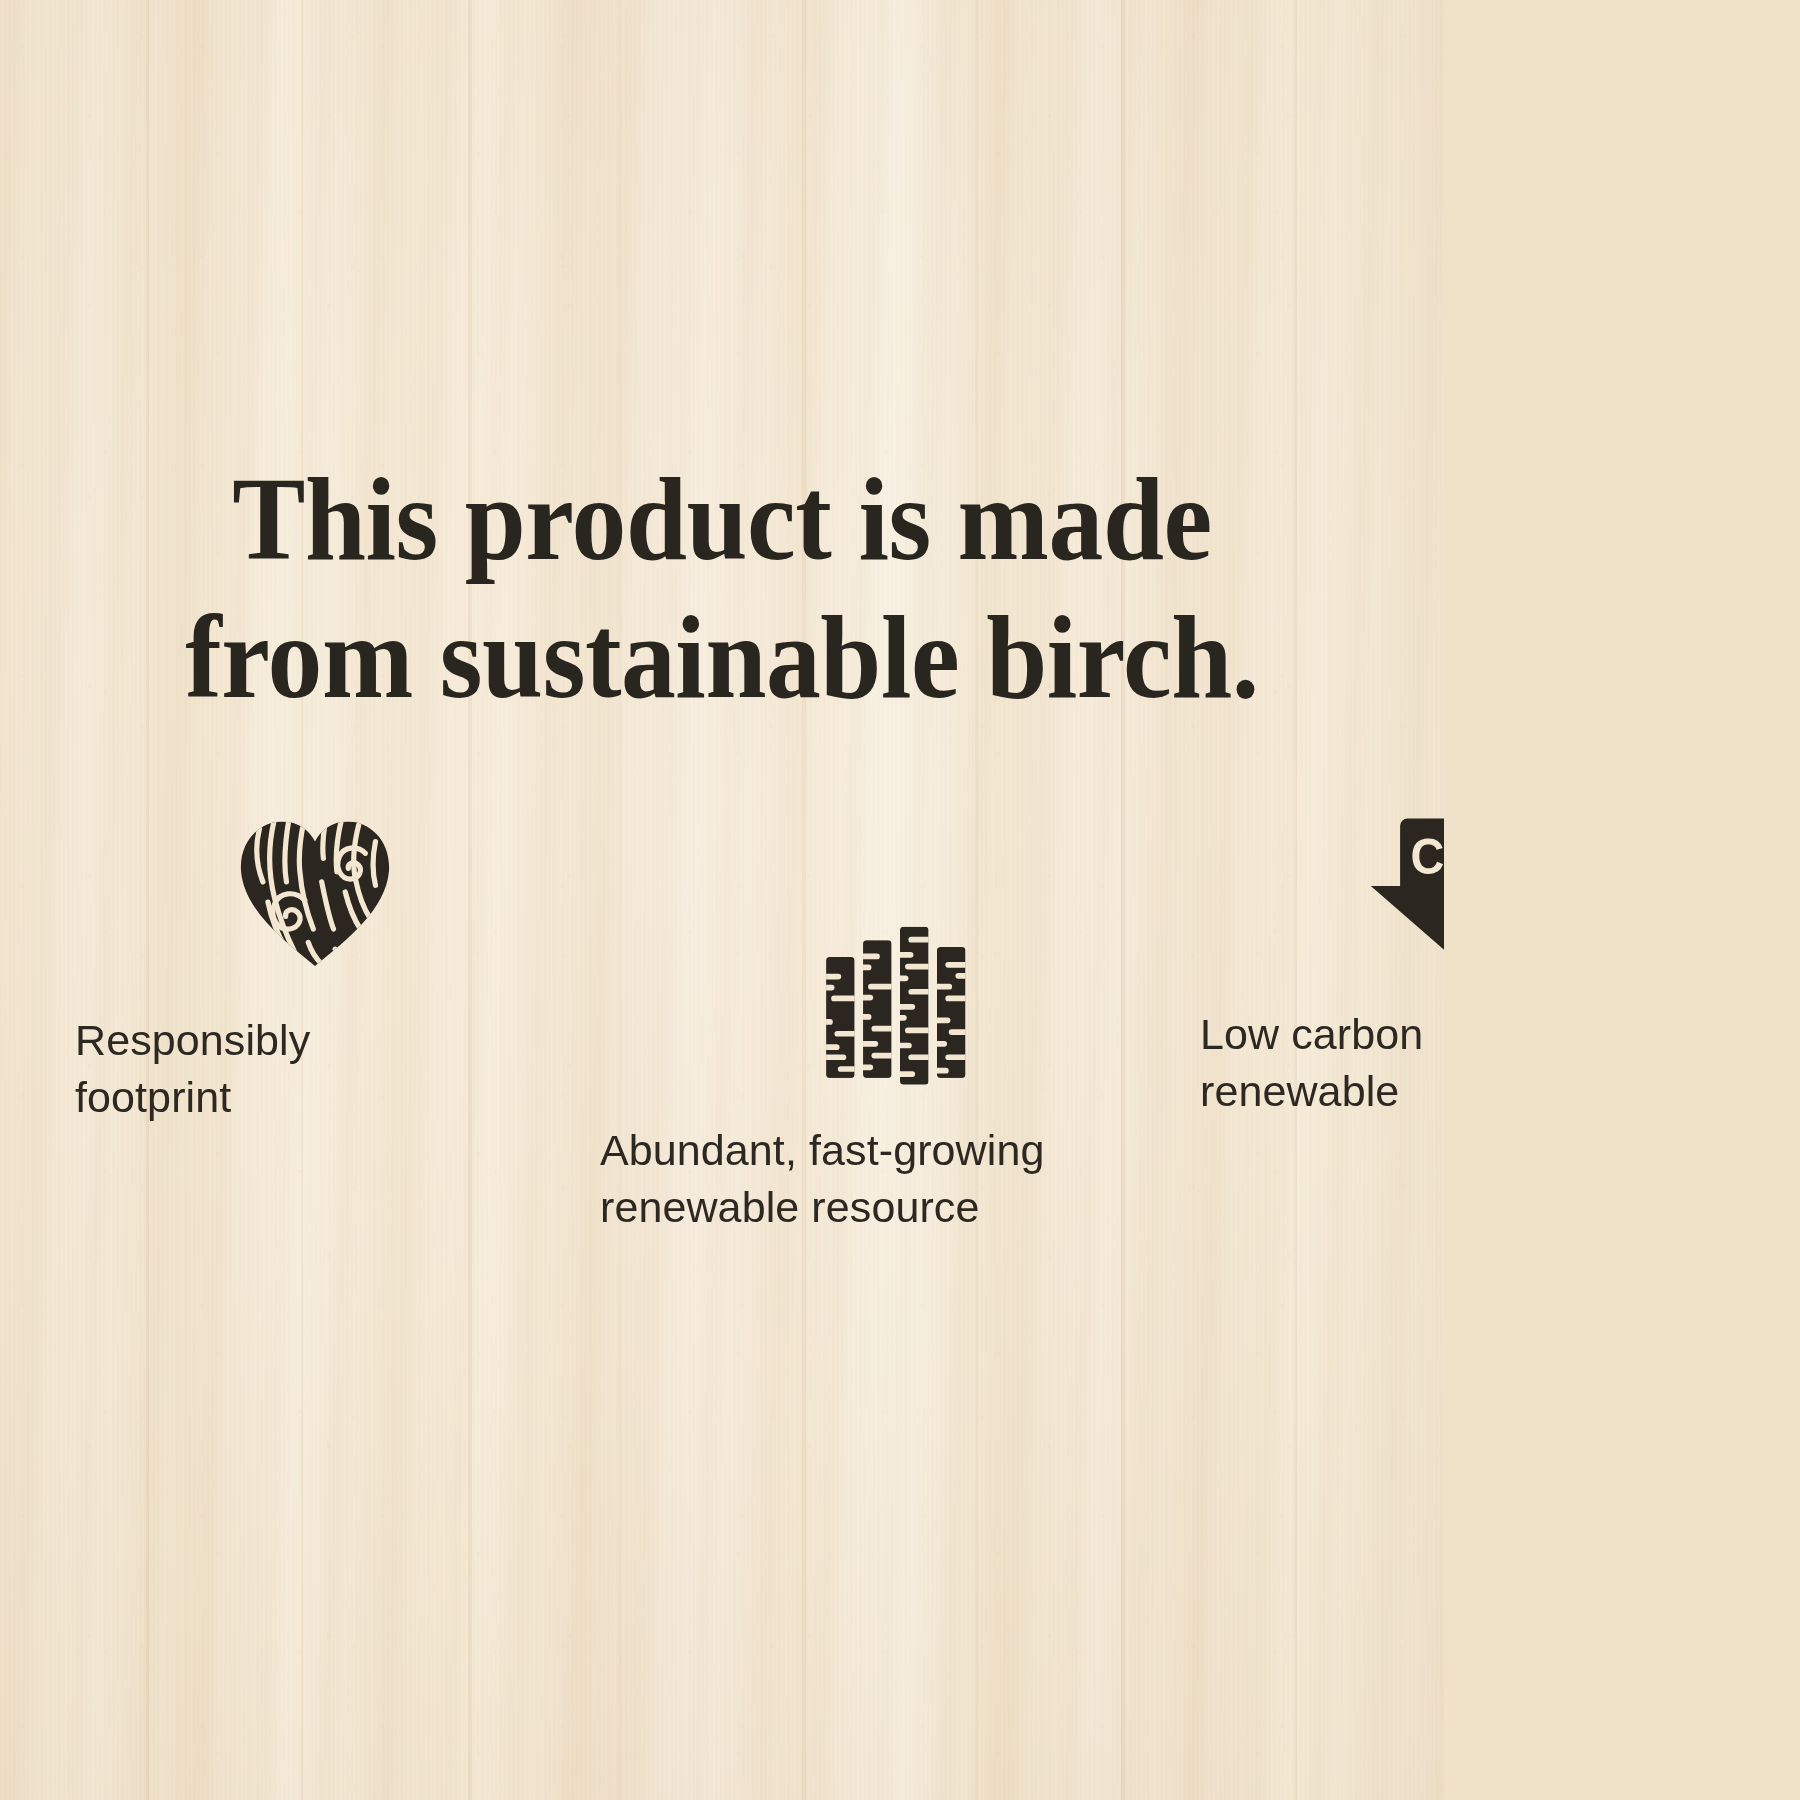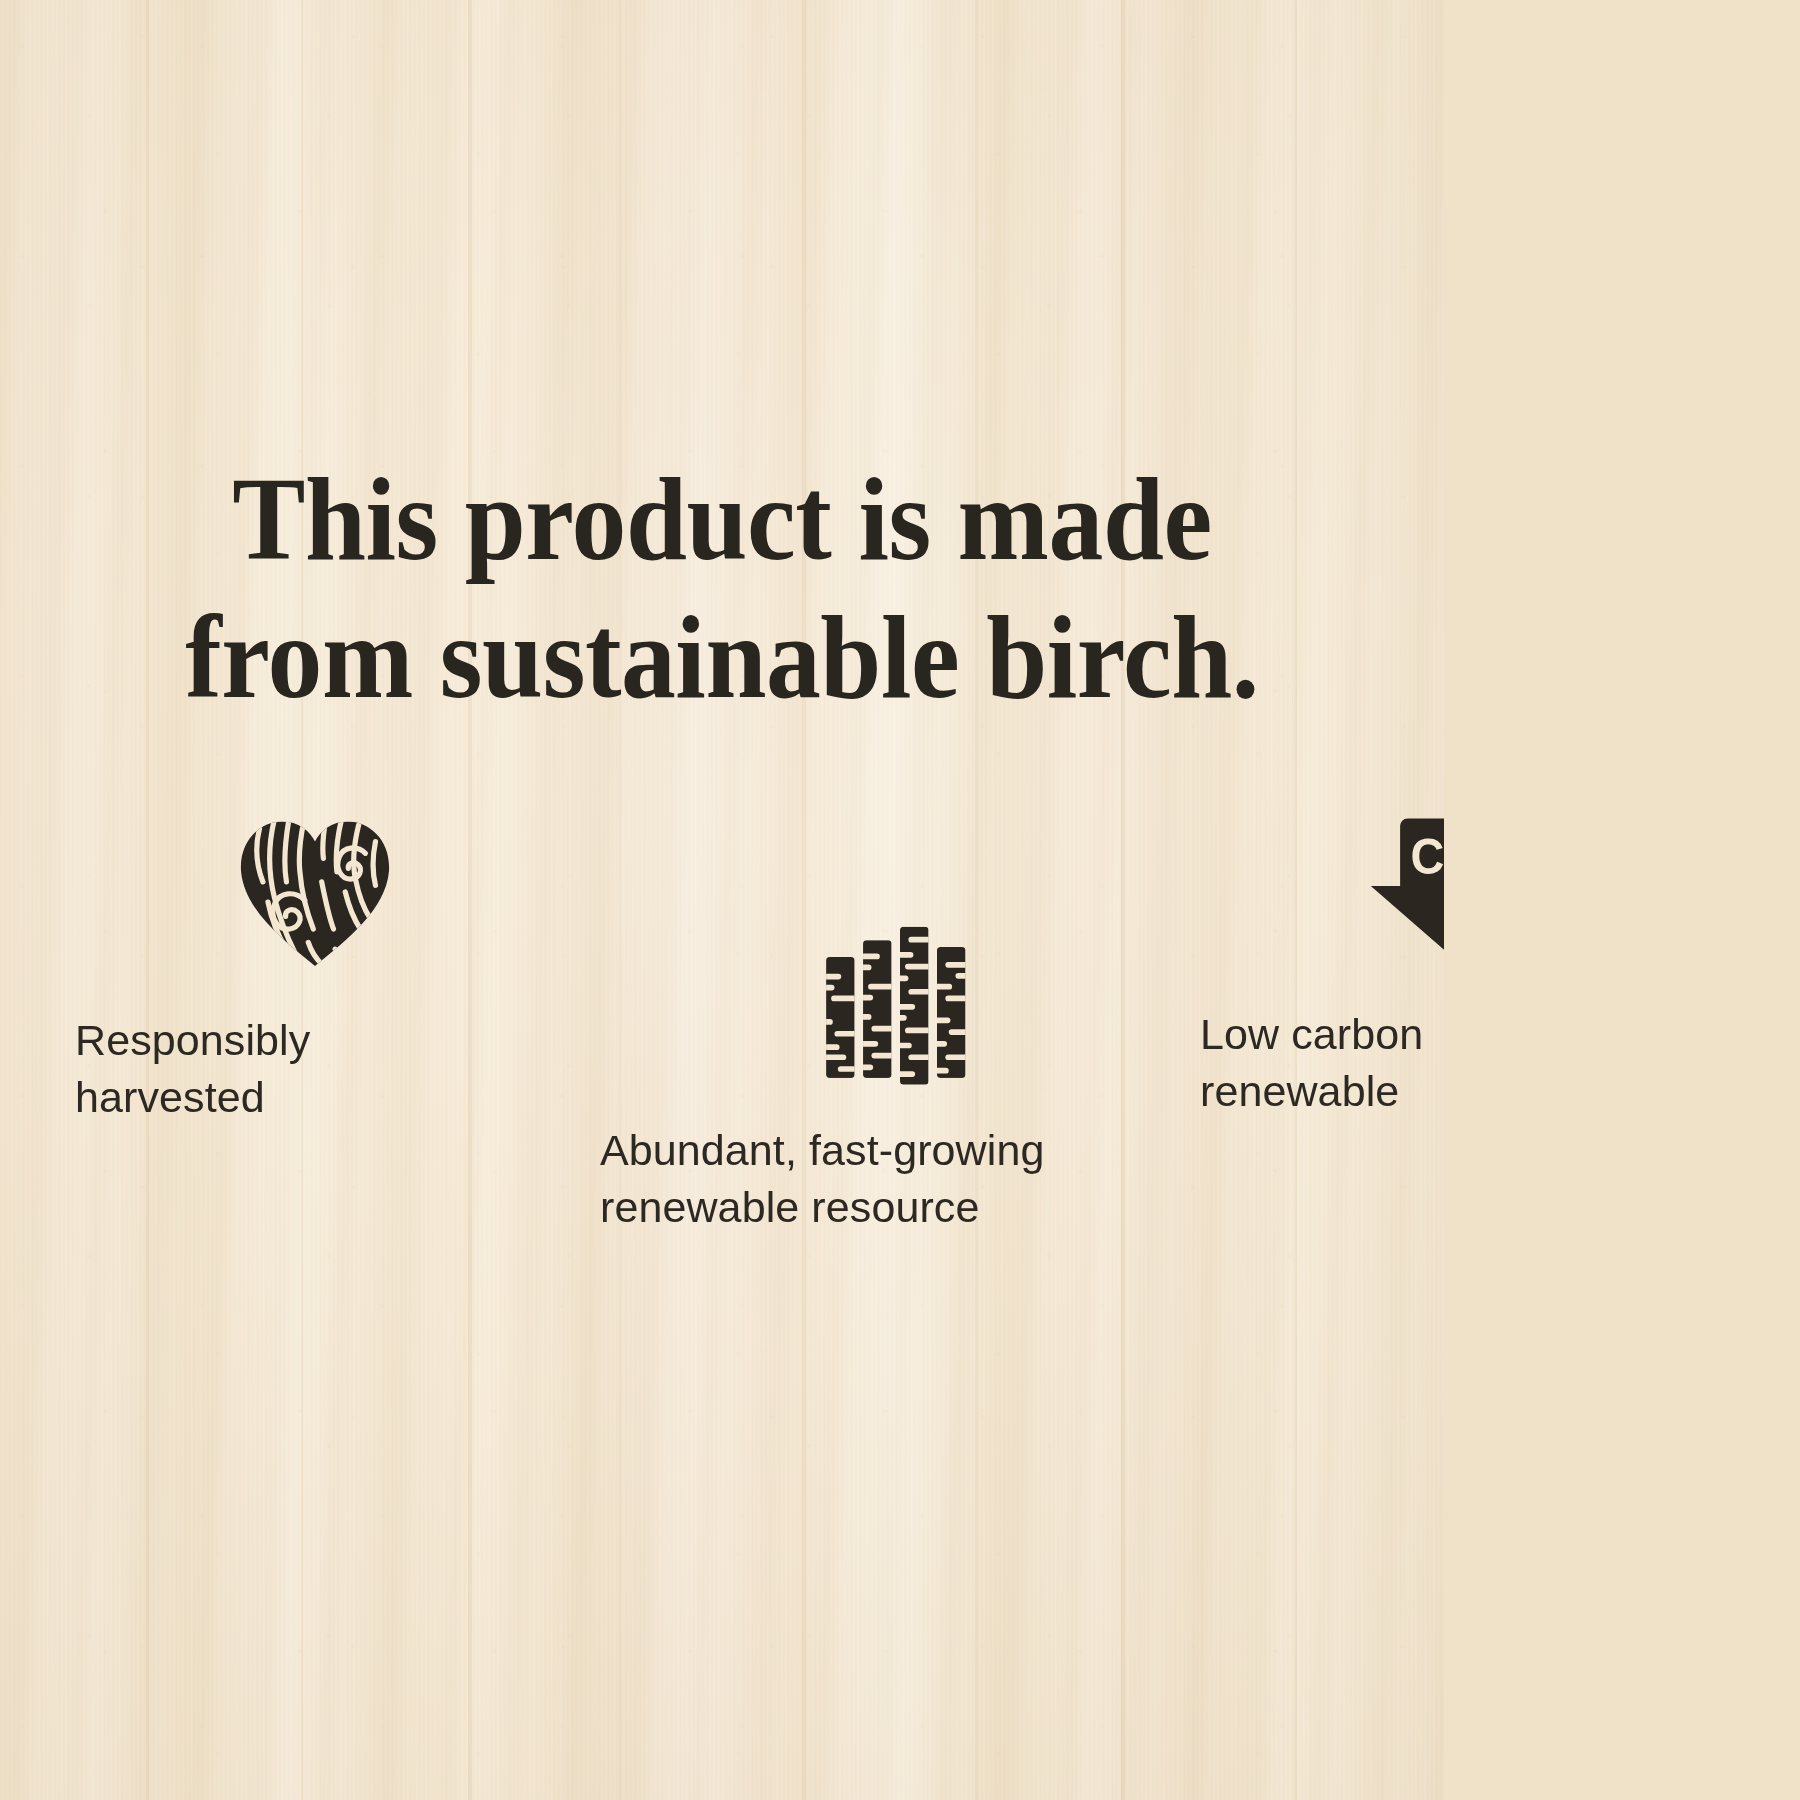--- a/index.html
+++ b/index.html
@@ -232,21 +232,21 @@
                 <path d="M80 27
                          C 75 22, 67 23, 64.5 29
                          C 61.5 36, 66 43, 72 42.2
                          C 76.5 41.6, 78.6 36.8, 75.7 33.8
                          C 73.2 31.3, 69.4 33, 69.8 35.9"></path>
               </g>
             </g>
           </svg>
         </span>
         <div class="feature-label">Responsibly
-harvested</div>
+footprint</div>
       </div>
 
       <div class="feature feature-renewable">
         <span class="icon-wrap icon-trees">
           <svg viewBox="0 0 100 100" width="168" height="168" aria-hidden="true">
             <defs>
               <clipPath id="trunk1">
                   <rect x="6" y="22" width="17" height="72" rx="2.2"></rect>
                 </clipPath>
               <clipPath id="trunk2">

